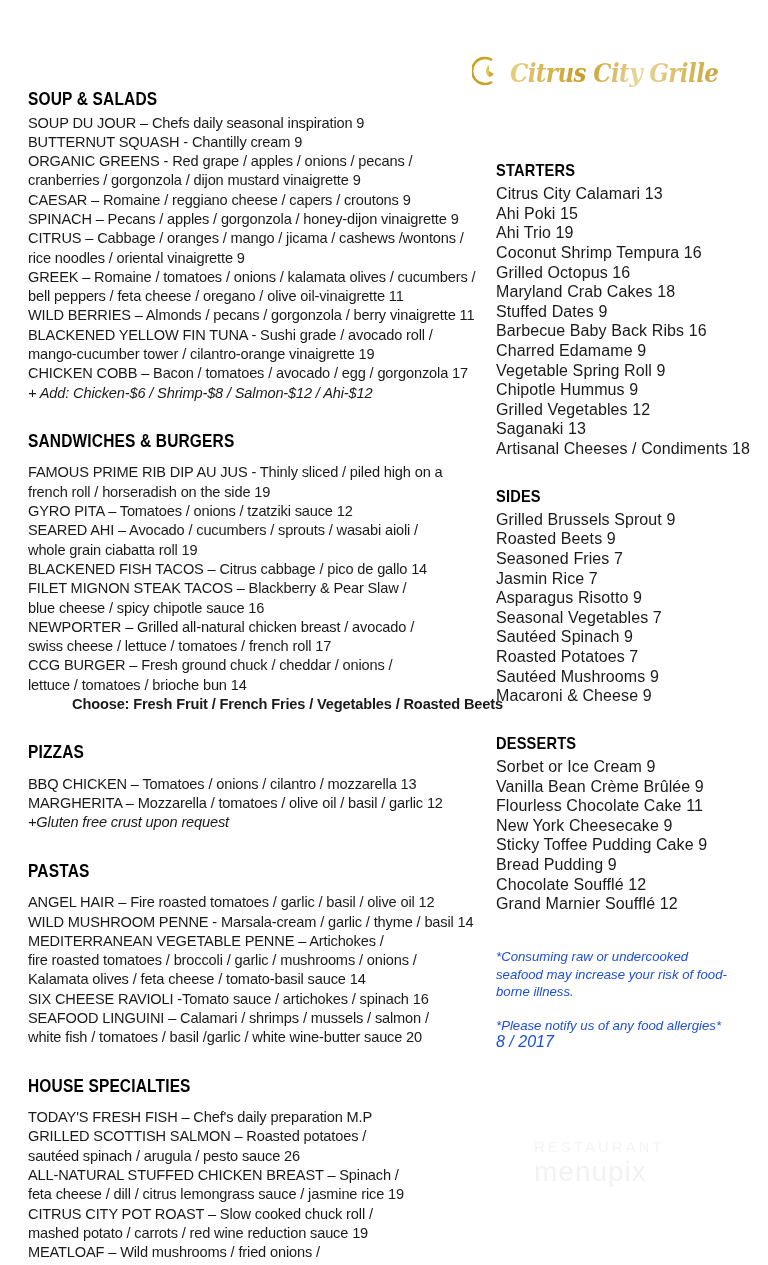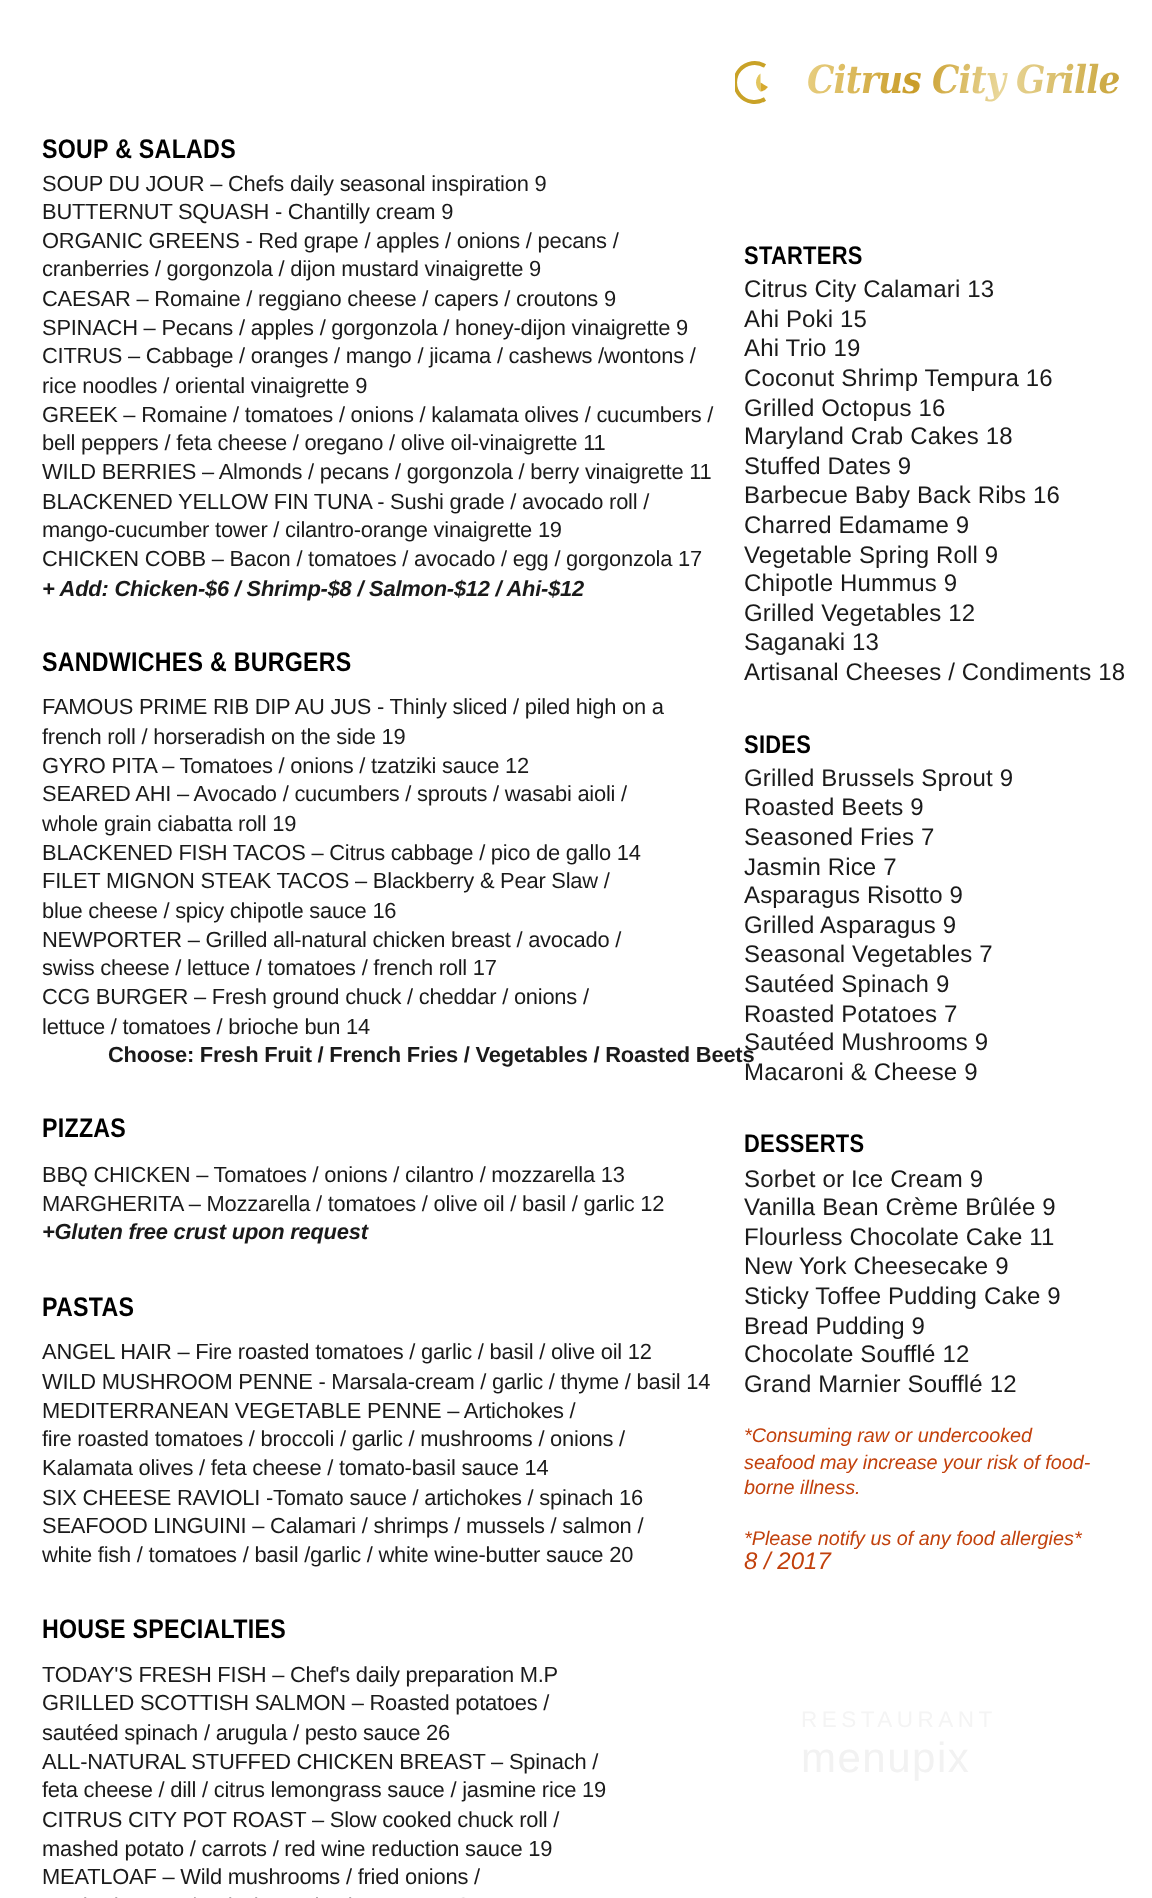--- a/index.html
+++ b/index.html
@@ -14,26 +14,26 @@
     position: relative;
     font-family: "Liberation Sans", sans-serif;
     color: #111111;
     overflow: hidden;
   }
 
   
   .logo-wrap {
     position: absolute;
     top: 40px;
-    left: 490px;
+    left: 472px;
     width: 200px;
     height: 46px;
     display: flex;
-    align-items: flex-start;
-    gap: 22px;
+    align-items: flex-end;
+    gap: 12px;
   }
   .logo-mark { width: 26px; height: 30px; flex: 0 0 auto; }
   .logo-text {
     font-family: "DejaVu Serif", serif;
     font-style: italic;
     font-weight: bold;
     font-size: 23px;
     letter-spacing: -0.6px;
     color: #c9a227;
     background: linear-gradient(100deg,#e8cf82 0%,#c99c28 35%,#e9d79a 62%,#c9a43a 100%);
@@ -81,21 +81,21 @@
     color: #1a1a1a;
     white-space: nowrap;
     letter-spacing: -0.15px;
   }
   .col-right .line {
     font-size: 16px;
     line-height: 19.6px;
     letter-spacing: 0.1px;
   }
   .line.bold-italic {
-    font-weight: bold;
+    font-weight: normal;
     font-style: italic;
   }
   .line.bold {
     font-weight: bold;
     margin-left: 44px;
   }
 
   
   .gap-after-head { height: 3px; }
   .sec-gap-lg { height: 27px; }
@@ -106,21 +106,21 @@
     position: absolute;
     top: 948px;
     left: 496px;
     width: 238px;
   }
   .footnote {
     font-family: "Liberation Sans", sans-serif;
     font-style: italic;
     font-size: 13.2px;
     line-height: 17.5px;
-    color: #c2410c;
+    color: #1d4ed8;
   }
   .footnote.small { font-size: 16px; line-height: 16px; }
 
   
   .watermark {
     position: absolute;
     left: 534px;
     top: 1138px;
     width: 190px;
     height: 62px;
@@ -251,21 +251,20 @@
     </div>
     <div class="sec-gap-lg"></div>
     <h2 class="section-head">SIDES</h2>
     <div class="gap-after-head"></div>
     <div class="items">
       <div class="line">Grilled Brussels Sprout 9</div>
       <div class="line">Roasted Beets 9</div>
       <div class="line">Seasoned Fries 7</div>
       <div class="line">Jasmin Rice 7</div>
       <div class="line">Asparagus Risotto 9</div>
-      <div class="line">Grilled Asparagus 9</div>
       <div class="line">Seasonal Vegetables 7</div>
       <div class="line">Sautéed Spinach 9</div>
       <div class="line">Roasted Potatoes 7</div>
       <div class="line">Sautéed Mushrooms 9</div>
       <div class="line">Macaroni &amp; Cheese 9</div>
     </div>
     <div class="sec-gap-lg"></div>
     <h2 class="section-head">DESSERTS</h2>
     <div class="gap-after-head"></div>
     <div class="items">

